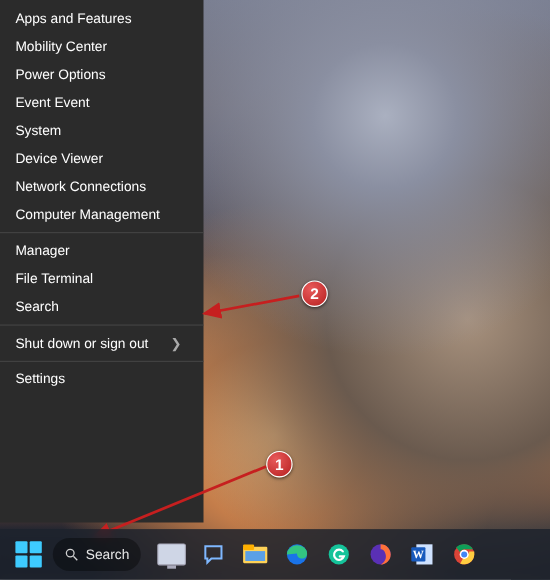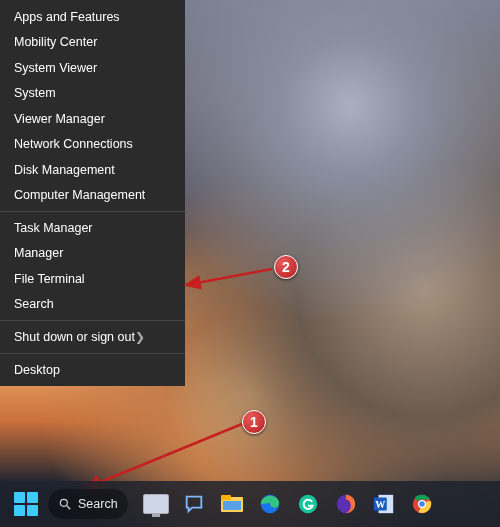--- a/index.html
+++ b/index.html
@@ -7,30 +7,30 @@
   .viewport {
     position: relative; width: 500px; height: 527px;
     background:
       radial-gradient(circle at 70% 20%, #aab0c0 0%, #8a8fa1 12%, transparent 40%),
       radial-gradient(circle at 85% 55%, #a8927e 0%, #6a5a4e 25%, transparent 55%),
       radial-gradient(circle at 50% 75%, #f0b77a 0%, #c47d4a 18%, transparent 45%),
       linear-gradient(180deg, #777c8f 0%, #6e6c77 18%, #5a5a6a 32%, #4d4a56 44%, #8d6f5d 58%, #e8a064 70%, #c96f3b 80%, #1b2230 92%, #0e141f 100%);
   }
   .accent-bar { position:absolute; left:0; top:0; width:6px; height:18px; background:#e68a00; }
   .menu {
-    position: absolute; top: 0; left: 0; width: 185px; height: 386px;
+    position: absolute; top: 0; left: 0; width: 185px; height: 475px;
     background: #2b2b2b; color: #fff; font-size: 12.5px; display:flex; flex-direction:column;
     padding-top:4px;
   }
   .menu-item {
     padding: 6.5px 14px; line-height: 1; white-space: nowrap; cursor: default;
   }
   .sep { height:1px; background:#444; margin:3px 0; }
   .submenu-item {
-    padding: 6px 14px; display:flex; align-items:center; 
+    padding: 6px 14px; display:flex; align-items:center; justify-content:space-between;
   }
   .chev { font-size:12px; color:#aaa; margin-right:6px; }
 
   .taskbar {
     position:absolute; left:0; bottom:0; width:500px; height:46px;
     background: rgba(30,35,45,0.85); backdrop-filter: blur(4px);
     display:flex; align-items:center; padding:0 10px; gap:6px;
   }
   .tb-icon {
     width:32px; height:32px; display:flex; align-items:center; justify-content:center;
@@ -61,38 +61,37 @@
 </style>
 </head>
 <body>
 
 <div class="viewport">
   <div class="accent-bar"></div>
 
   <div class="menu">
     <div class="menu-item">Apps and Features</div>
     <div class="menu-item">Mobility Center</div>
-    <div class="menu-item">System Viewer</div>
+    <div class="menu-item">Power Options</div>
+    <div class="menu-item">Event Event</div>
     <div class="menu-item">System</div>
-    <div class="menu-item">Viewer Manager</div>
+    <div class="menu-item">Device Viewer</div>
     <div class="menu-item">Network Connections</div>
-    <div class="menu-item">Disk Management</div>
     <div class="menu-item">Computer Management</div>
     <div class="sep"></div>
-    <div class="menu-item">Task Manager</div>
     <div class="menu-item">Manager</div>
     <div class="menu-item">File Terminal</div>
     <div class="menu-item">Search</div>
     <div class="sep"></div>
     <div class="submenu-item">
       <span>Shut down or sign out</span>
       <span class="chev">❯</span>
     </div>
     <div class="sep"></div>
-    <div class="menu-item">Desktop</div>
+    <div class="menu-item">Settings</div>
   </div>
 
   <div class="badge" style="left:242px; top:410px;">1</div>
   <svg class="arrow" style="left:80px; top:420px;" width="170" height="80">
     <defs>
         <marker id="ah1" markerWidth="8" markerHeight="8" refX="6" refY="3" orient="auto">
           <path d="M0,0 L7,3 L0,6 Z" fill="#c61f1f"></path>
         </marker>
       </defs>
     <line x1="162" y1="4" x2="6" y2="68" stroke="#c61f1f" stroke-width="2.5" marker-end="url(#ah1)"></line>

